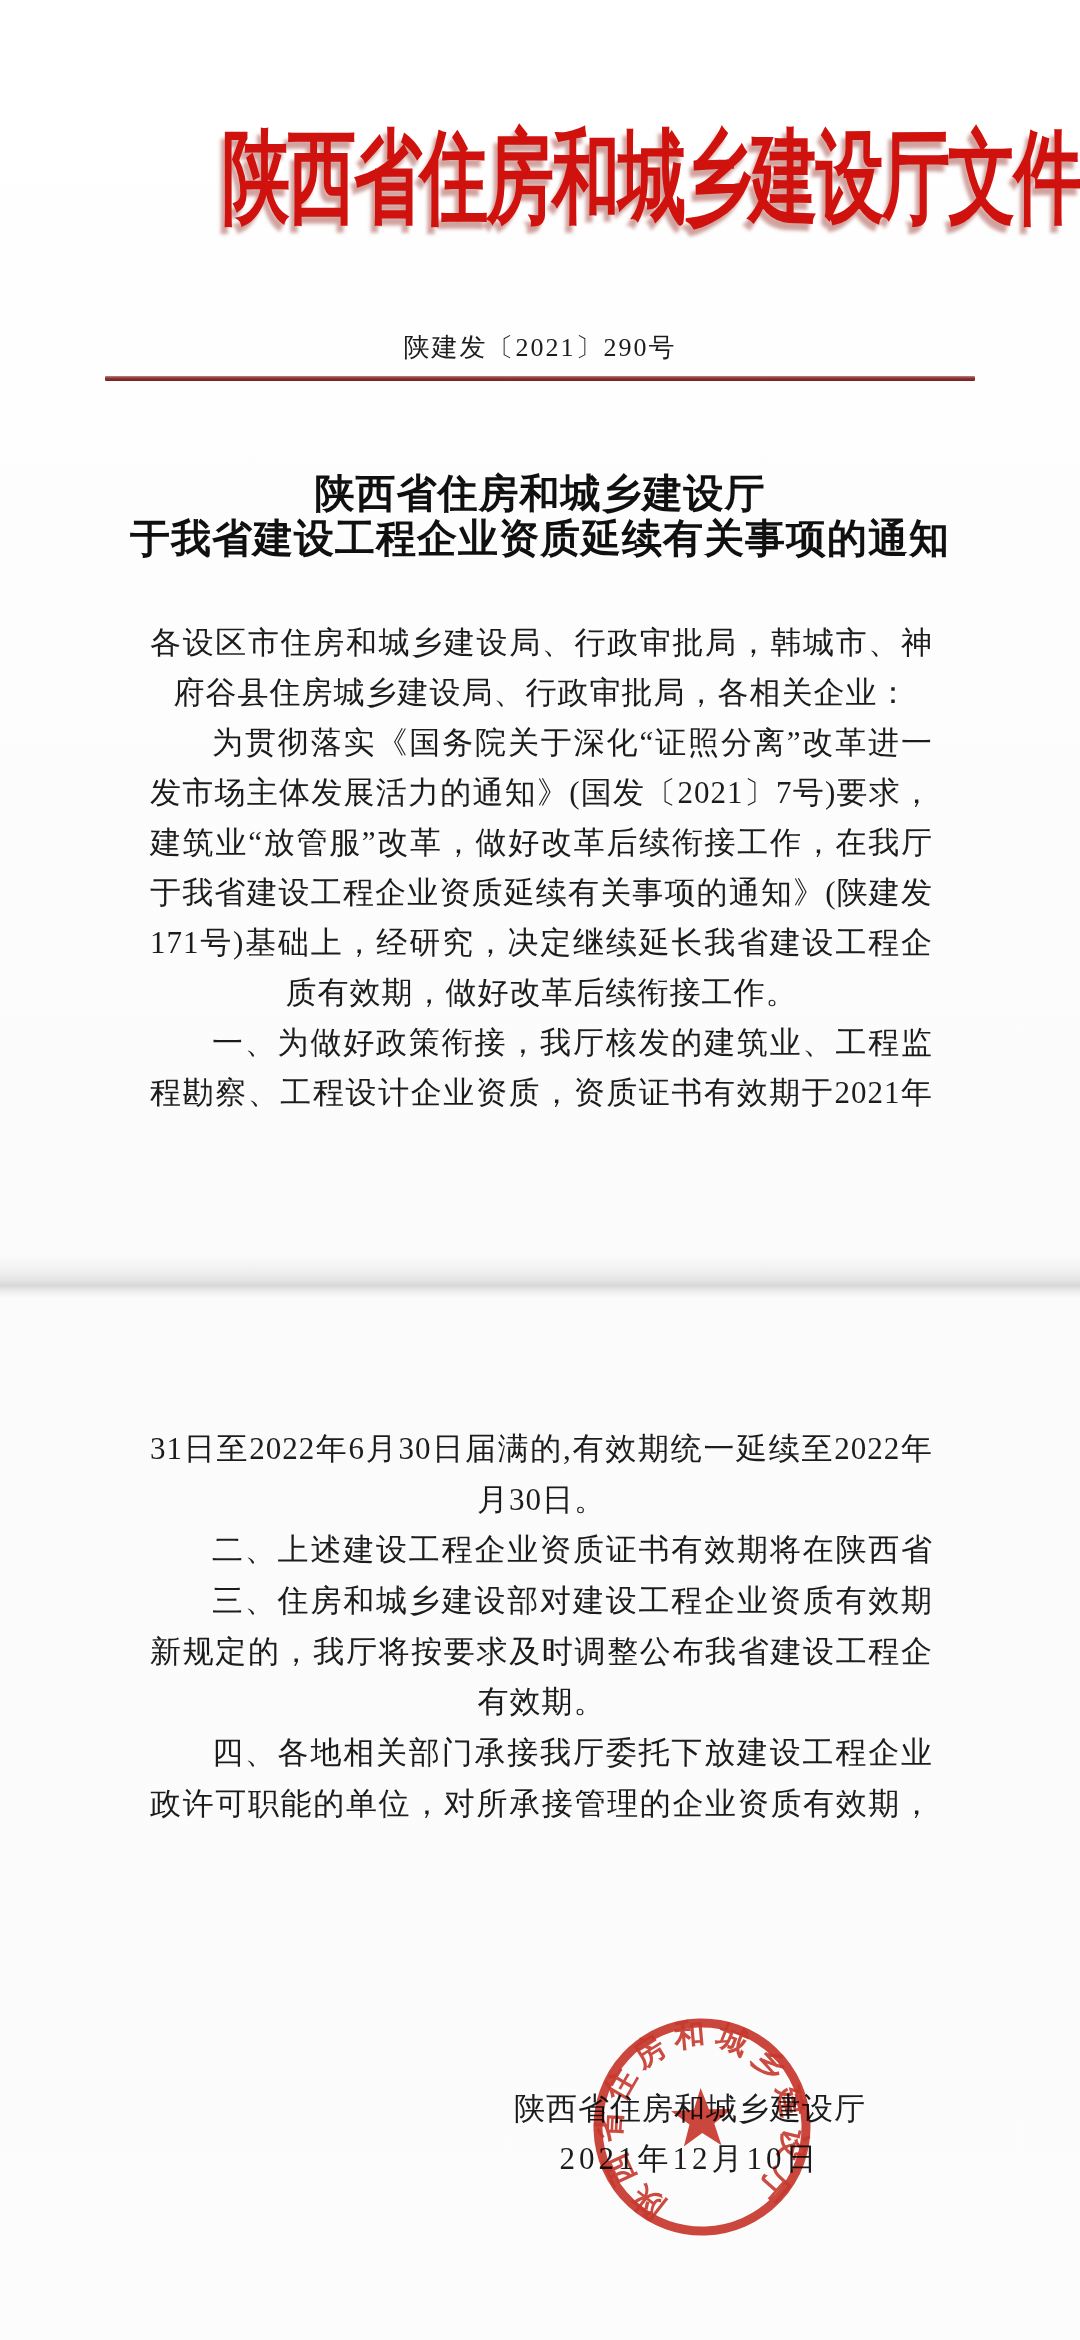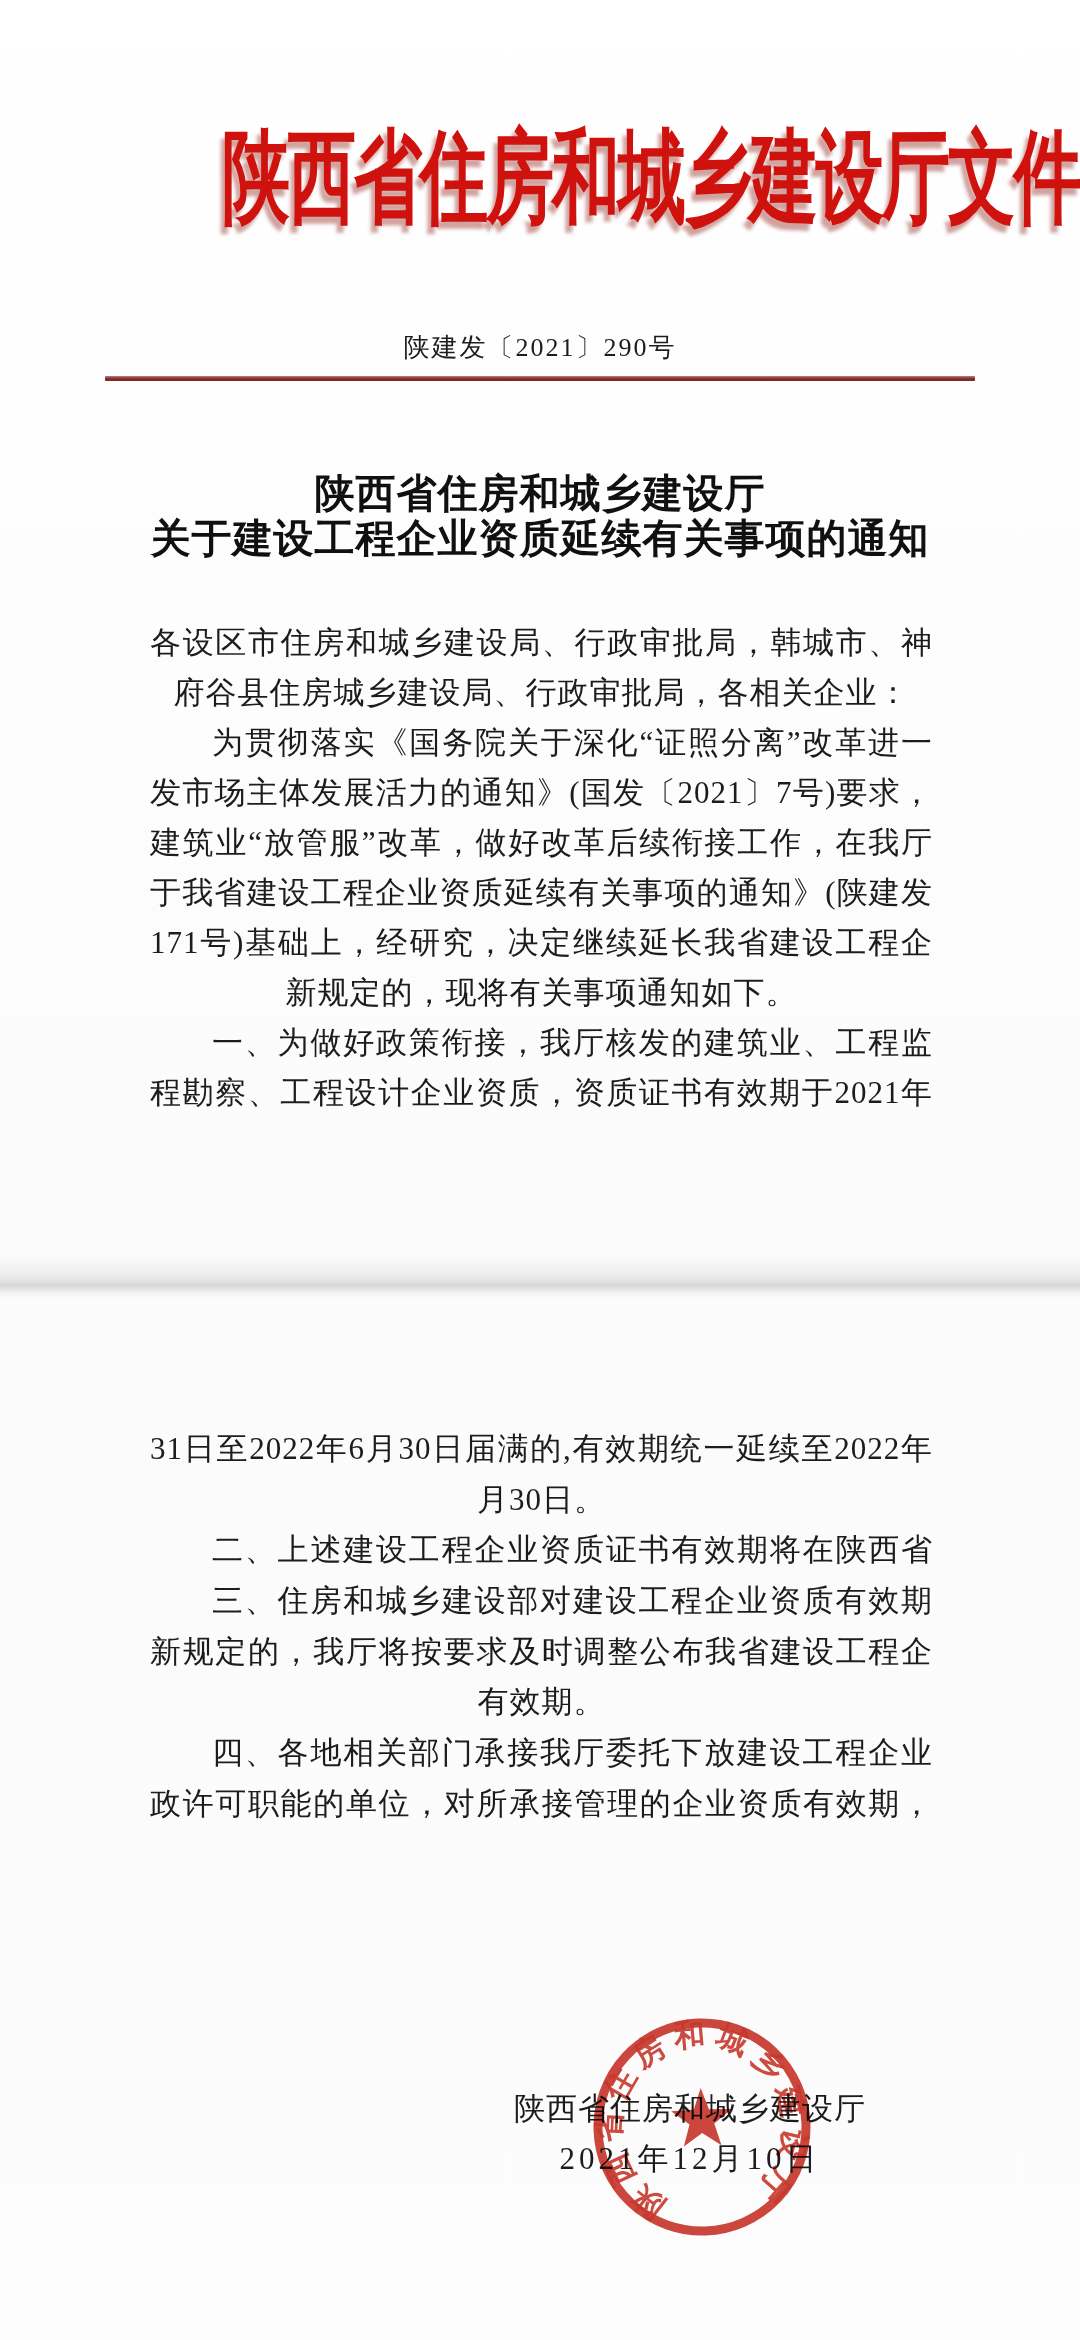--- a/index.html
+++ b/index.html
@@ -83,32 +83,32 @@
   <div class="masthead">
     <span style="color: rgb(208, 18, 14);">陕西省住房和城乡建设厅文件</span>
   </div>
 
   <div class="docnum">陕建发〔2021〕290号</div>
 
   <div class="redline"></div>
 
   <div class="title">
     <div>陕西省住房和城乡建设厅</div>
-    <div>关于建设工程企业资质延续有关事项的通知</div>
+    <div>于我省建设工程企业资质延续有关事项的通知</div>
   </div>
 
   <div class="lines page1-lines">
       <div class="bodyline full">各设区市住房和城乡建设局、行政审批局，韩城市、神木市、</div>
       <div class="bodyline">府谷县住房城乡建设局、行政审批局，各相关企业：</div>
       <div class="bodyline indent full">为贯彻落实《国务院关于深化“证照分离”改革进一步激</div>
       <div class="bodyline full">发市场主体发展活力的通知》(国发〔2021〕7号)要求，深化</div>
       <div class="bodyline full">建筑业“放管服”改革，做好改革后续衔接工作，在我厅《关</div>
       <div class="bodyline full">于我省建设工程企业资质延续有关事项的通知》(陕建发〔2020〕</div>
       <div class="bodyline full">171号)基础上，经研究，决定继续延长我省建设工程企业资</div>
-      <div class="bodyline">新规定的，现将有关事项通知如下。</div>
+      <div class="bodyline">质有效期，做好改革后续衔接工作。</div>
       <div class="bodyline indent full">一、为做好政策衔接，我厅核发的建筑业、工程监理、工</div>
       <div class="bodyline full">程勘察、工程设计企业资质，资质证书有效期于2021年12月</div>
     </div>
 
   <div class="band"></div>
 
   <div class="lines page2-lines">
       <div class="bodyline full">31日至2022年6月30日届满的,有效期统一延续至2022年6</div>
       <div class="bodyline">月30日。</div>
       <div class="bodyline indent full">二、上述建设工程企业资质证书有效期将在陕西省建筑市</div>

